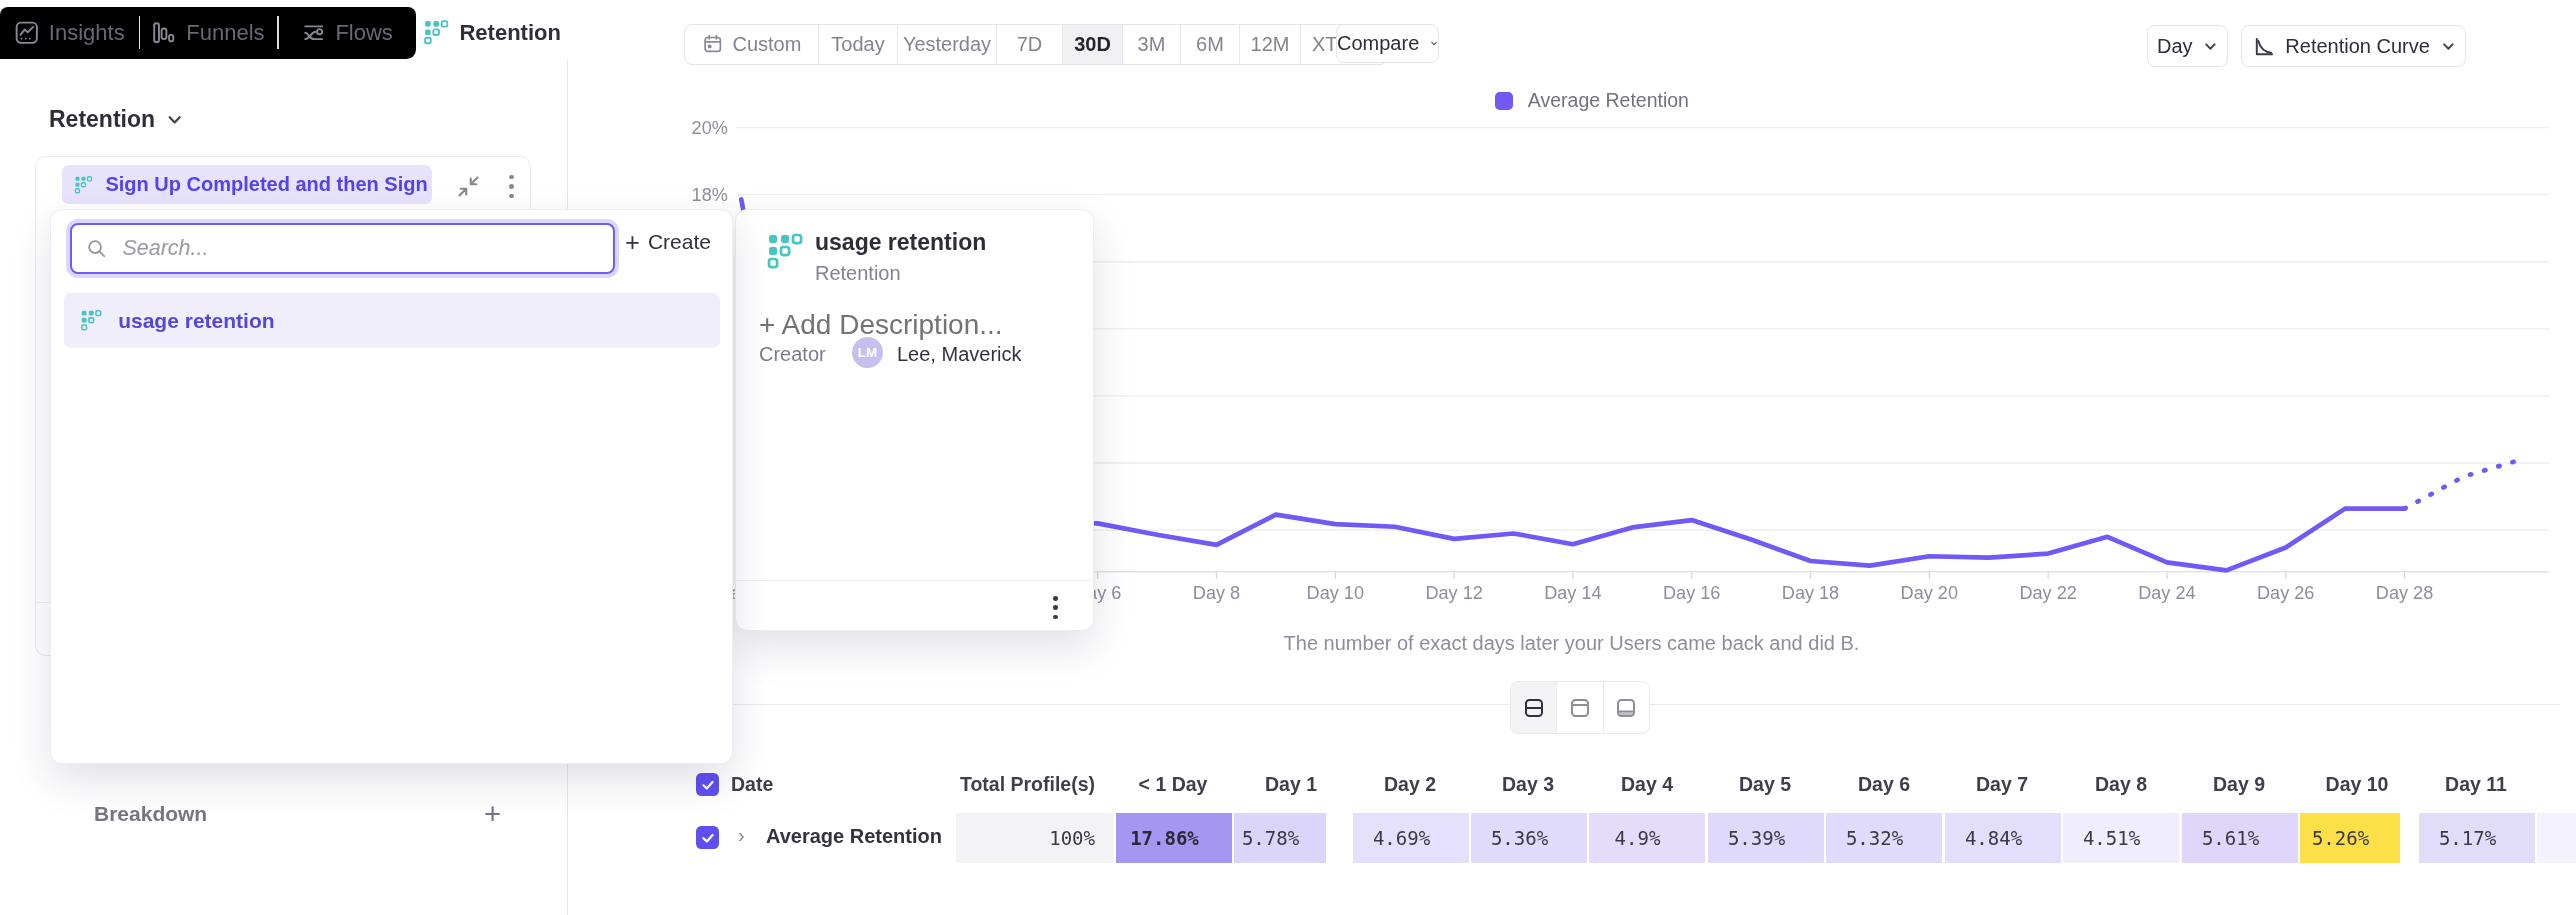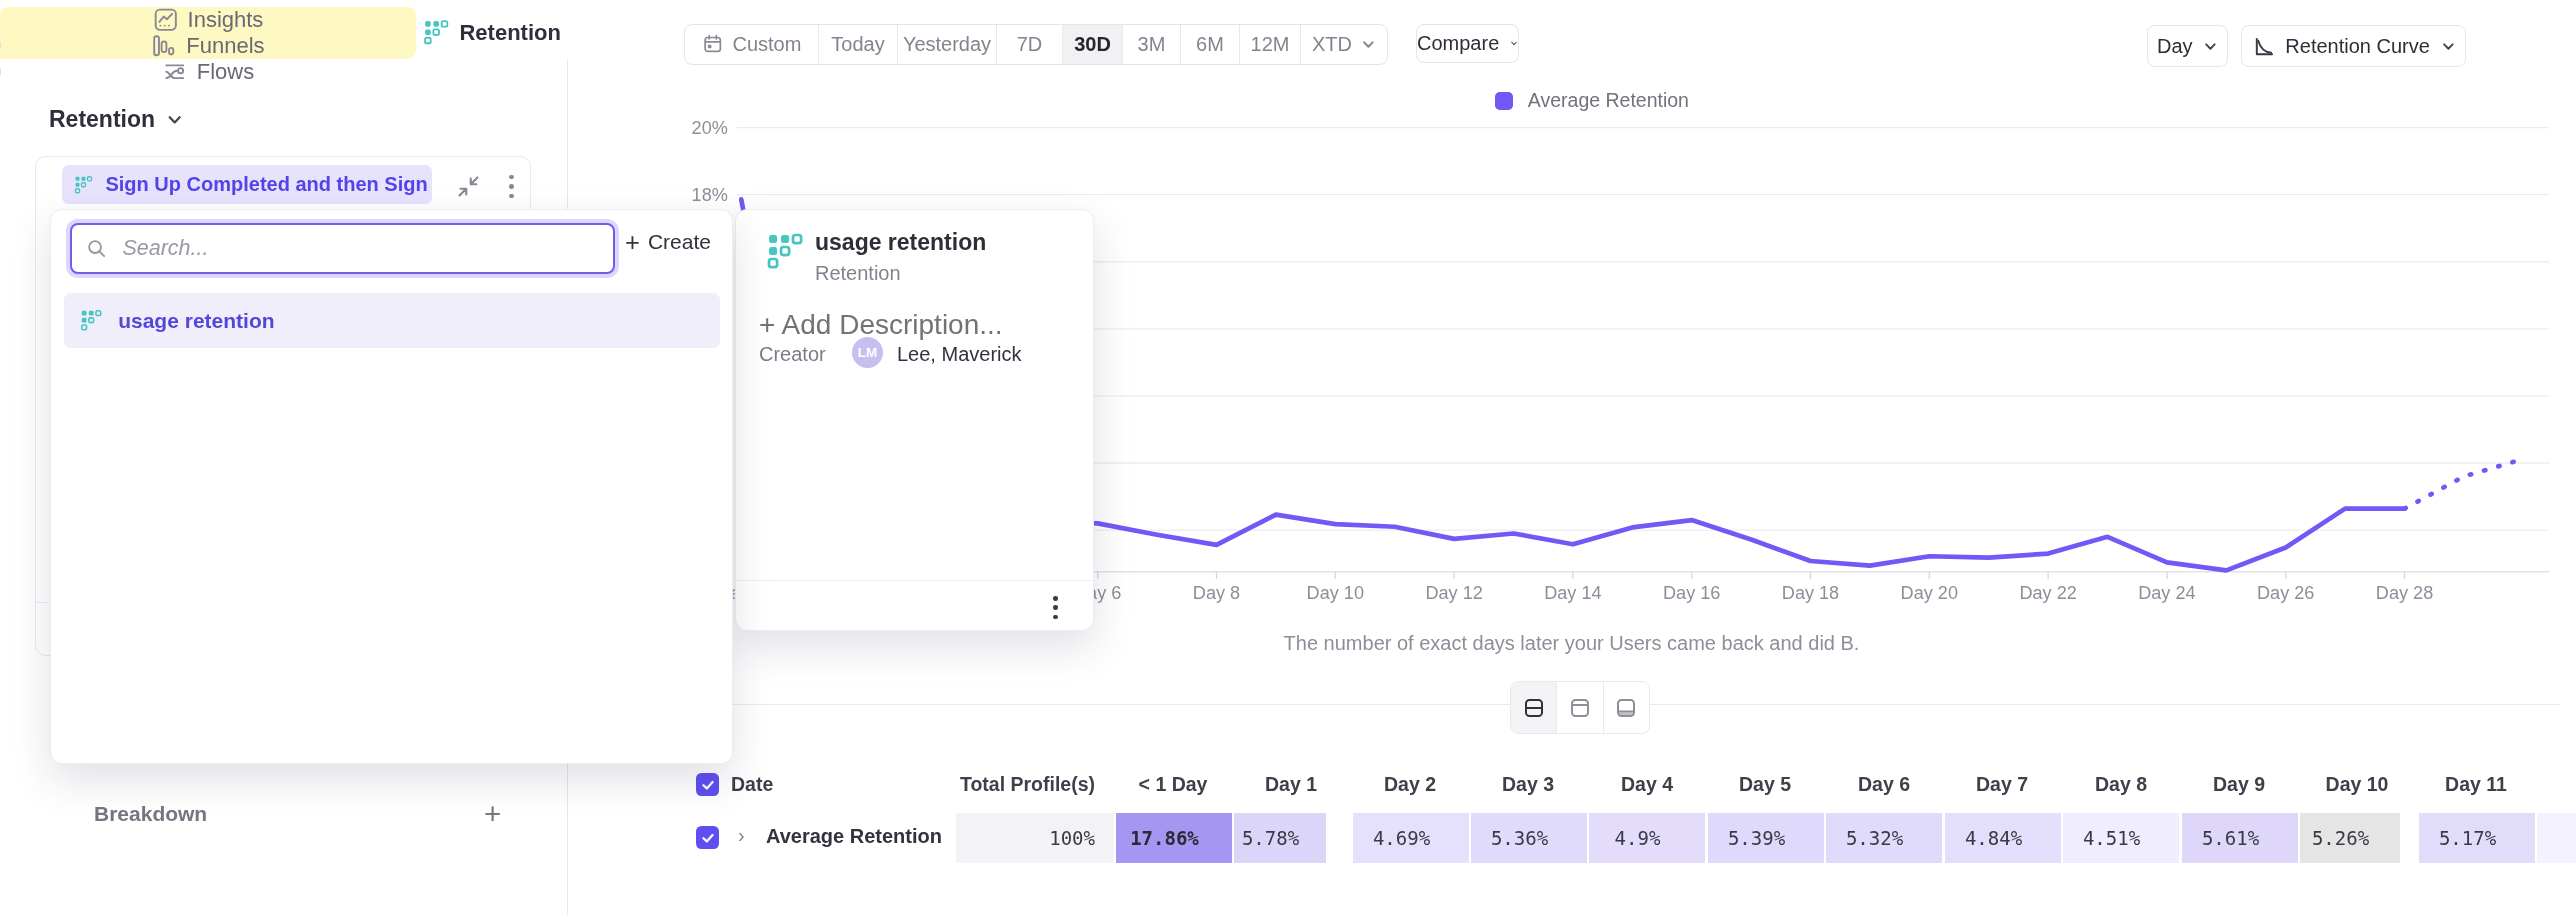--- a/index.html
+++ b/index.html
@@ -2,21 +2,21 @@
 <html style="font-size:10.7px"><head>
 <meta charset="utf-8">
 <style>
   html,body{margin:0;padding:0;}
   body{
     width:2576px;height:916px;position:relative;overflow:hidden;
     background:#ffffff;font-family:"Liberation Sans", sans-serif;color:#33323e;
   }
   .abs{position:absolute;}
   
-  .tabstrip{left:0;top:6.7px;width:416px;height:52px;background:#fef9c3;border-radius:8px 8px 9.4px 0;display:flex;z-index:3;flex-direction:column;}
+  .tabstrip{left:0;top:6.7px;width:416px;height:52px;background:#000000;border-radius:8px 8px 9.4px 0;display:flex;z-index:3;}
   .tabcell{flex:1;display:flex;align-items:center;justify-content:center;gap:9.4px;font-size:22px;color:#6a6874;cursor:pointer;position:relative;}
   .tabcell + .tabcell::before{content:"";position:absolute;left:0;top:9.4px;bottom:9.4px;width:1.3px;background:#e0dfe4;}
   .tab-selected{left:416px;top:6.7px;width:152px;height:52px;background:#ffffff;border-radius:8px 8px 0 0;display:flex;align-items:center;justify-content:center;gap:9.4px;font-size:22px;color:#2f2e3a;font-weight:bold;z-index:3;}
   
   .sidebar{left:0;top:59px;width:567px;height:857px;background:#fff;border-right:1.3px solid #e7e6eb;z-index:2;}
   .sb-heading{left:49px;top:106px;display:flex;align-items:center;gap:10.7px;font-size:23px;font-weight:bold;color:#2f2e3a;z-index:2;}
   .querycard{left:35px;top:156px;width:496px;height:500px;background:#fff;border:1.3px solid #e9e8ee;border-radius:10.7px;z-index:2;box-sizing:border-box;}
   .qc-divider{position:absolute;left:0;right:0;top:445px;height:1.3px;background:#eeedf2;}
   .event-pill{position:absolute;left:26px;top:8px;width:370px;height:39px;background:#e7e3fd;border-radius:6.7px;display:flex;align-items:center;gap:12px;padding-left:12px;box-sizing:border-box;}
   .event-pill span{font-size:20px;font-weight:bold;color:#5243ea;white-space:nowrap;overflow:hidden;}
@@ -281,21 +281,21 @@
     <div class="range" style="width: 61px;">
       <span>12M</span>
     </div>
     <div class="range" style="width: 87px;">
       <span>XTD</span>
       <svg width="14.8" height="14.8" viewBox="0 0 14 14">
         <path d="M3 5 L7 9.2 L11 5" fill="none" stroke="#85838e" stroke-width="1.8" stroke-linecap="round" stroke-linejoin="round"></path>
       </svg>
     </div>
   </div>
-<div class="abs btn" style="left:1416px;top:23.5px;width:103px;height:39px;">
+<div class="abs btn" style="left:1336px;top:23.5px;width:103px;height:39px;">
   <span>Compare</span>
   <svg width="14.8" height="14.8" viewBox="0 0 14 14">
       <path d="M3 5 L7 9.2 L11 5" fill="none" stroke="#44434e" stroke-width="1.8" stroke-linecap="round" stroke-linejoin="round"></path>
     </svg>
 </div>
 <div class="abs btn" style="left:2147px;top:25px;width:81px;height:42px;">
   <span>Day</span>
   <svg width="14.8" height="14.8" viewBox="0 0 14 14">
       <path d="M3 5 L7 9.2 L11 5" fill="none" stroke="#44434e" stroke-width="1.8" stroke-linecap="round" stroke-linejoin="round"></path>
     </svg>
@@ -371,17 +371,17 @@
     <span class="cell" style="left:1116px;width:116px;background:#a596f2;justify-content:center;color:#2c2a36;font-weight:bold;">17.86%</span>
     <span class="cell" style="left:1234px;width:92px;background:#dcd5fa;justify-content:center;">5.78%</span>
     <span class="cell" style="left:1353px;width:116px;background:#e5e0fc;justify-content:center;">4.69%</span>
     <span class="cell" style="left:1471px;width:116px;background:#e0dafb;justify-content:center;">5.36%</span>
     <span class="cell" style="left:1589px;width:116px;background:#e3ddfb;justify-content:center;">4.9%</span>
     <span class="cell" style="left:1708px;width:116px;background:#dfd9fb;justify-content:center;">5.39%</span>
     <span class="cell" style="left:1826px;width:116px;background:#e0dafb;justify-content:center;">5.32%</span>
     <span class="cell" style="left:1945px;width:116px;background:#e3defc;justify-content:center;">4.84%</span>
     <span class="cell" style="left:2063px;width:116px;background:#f0edfd;justify-content:center;">4.51%</span>
     <span class="cell" style="left:2182px;width:116px;background:#ded7fa;justify-content:center;">5.61%</span>
-    <span class="cell" style="left:2300px;width:100px;background:#e5e5e5;justify-content:center;">5.26%</span>
+    <span class="cell" style="left:2300px;width:100px;background:#fde047;justify-content:center;">5.26%</span>
     <span class="cell" style="left:2419px;width:116px;background:#e2dcfb;justify-content:center;">5.17%</span>
     <span class="cell" style="left:2537px;width:39px;background:#f4f2fd;justify-content:center;"></span>
   </div>
 
 
 </body></html>

